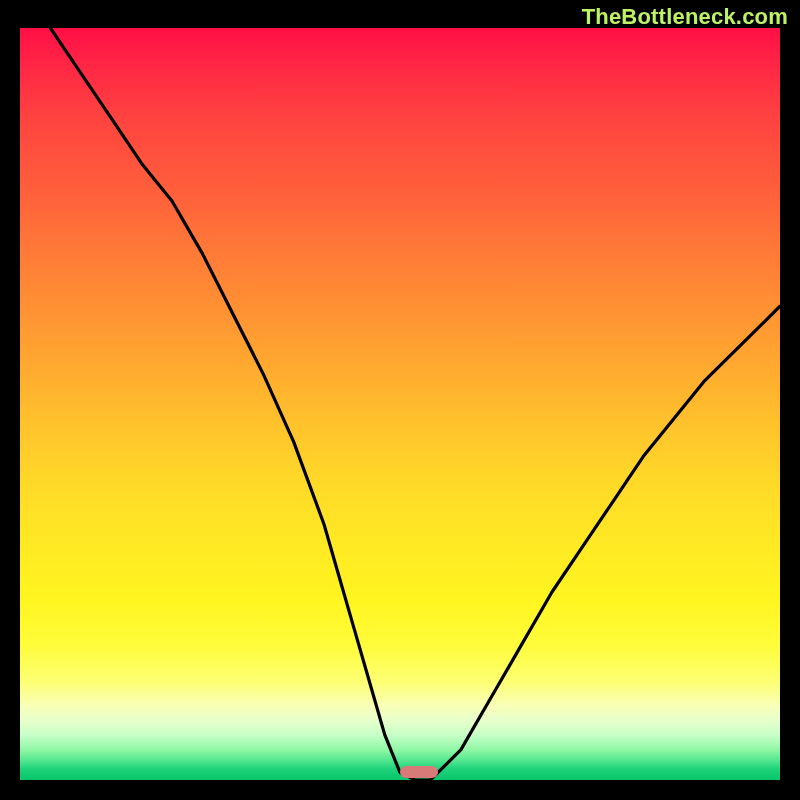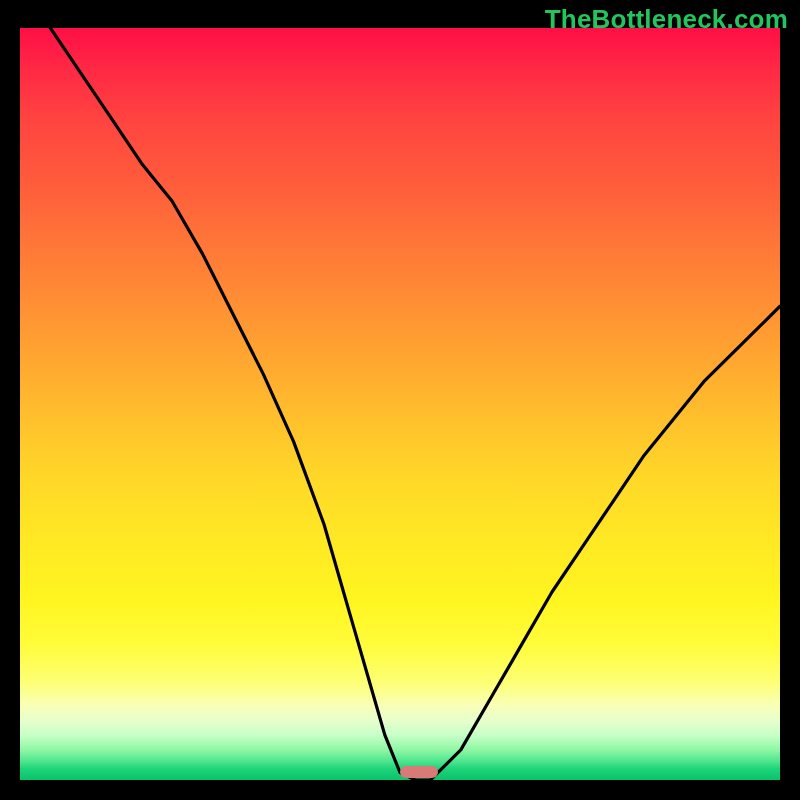--- a/index.html
+++ b/index.html
@@ -14,22 +14,22 @@
   .frame {
     position: relative;
     width: 800px;
     height: 800px;
     background: #000;
   }
   .watermark {
     position: absolute;
     top: 4px;
     right: 12px;
-    color: #22c55e;
-    font-size: 26px;
+    color: #bef264;
+    font-size: 22px;
     font-weight: 600;
     letter-spacing: 0.2px;
     z-index: 10;
   }
   .plot-area {
     position: absolute;
     left: 20px;
     top: 28px;
     width: 760px;
     height: 752px;

